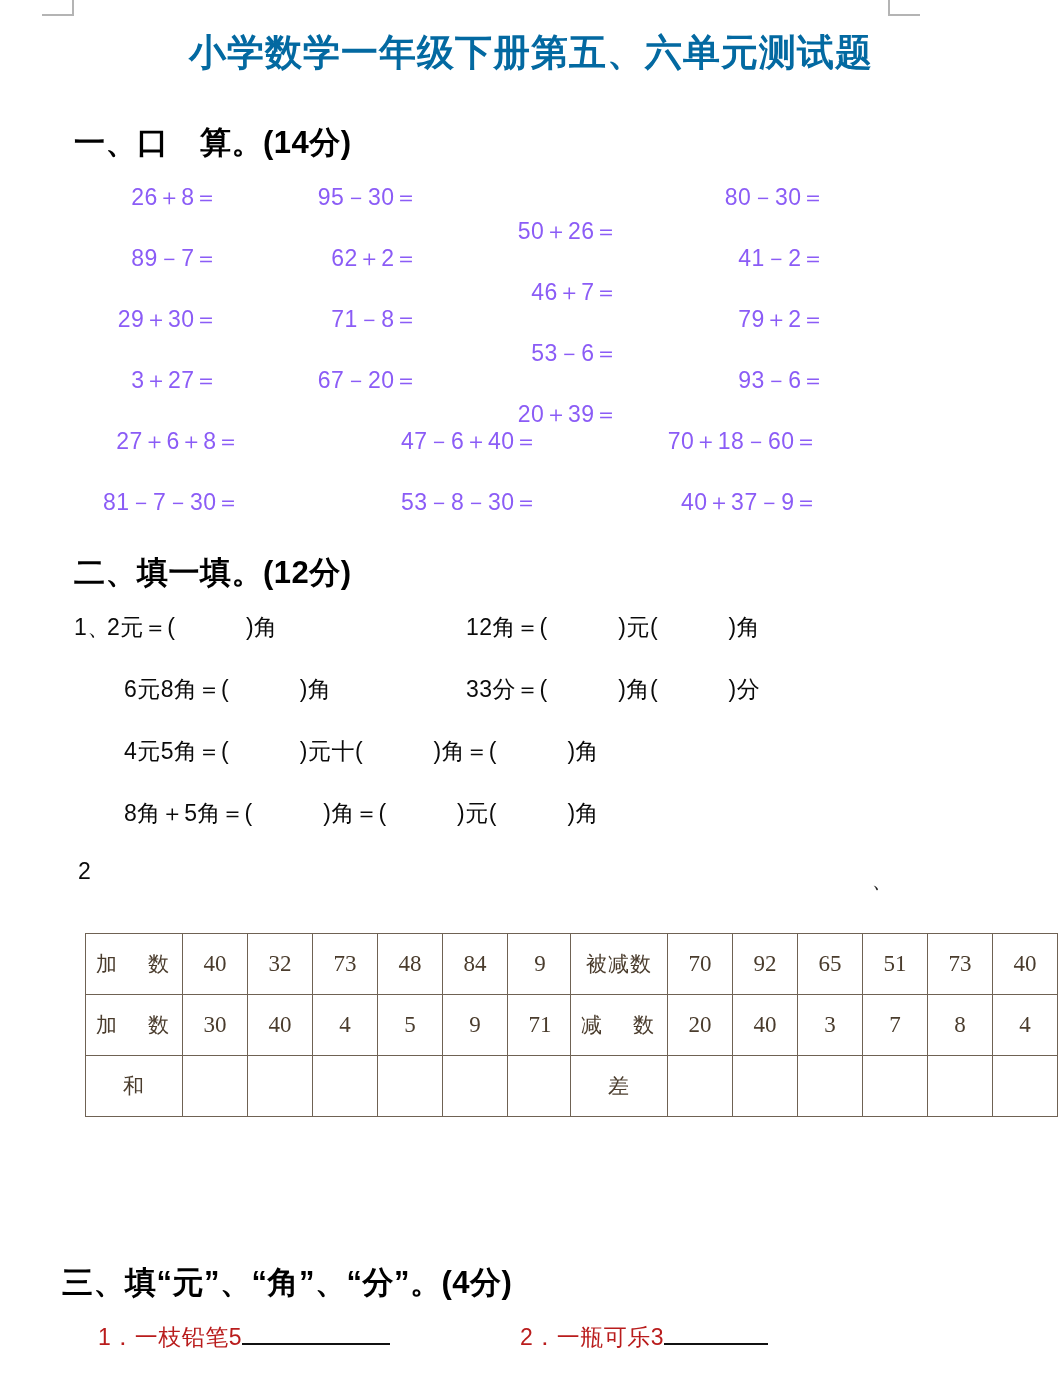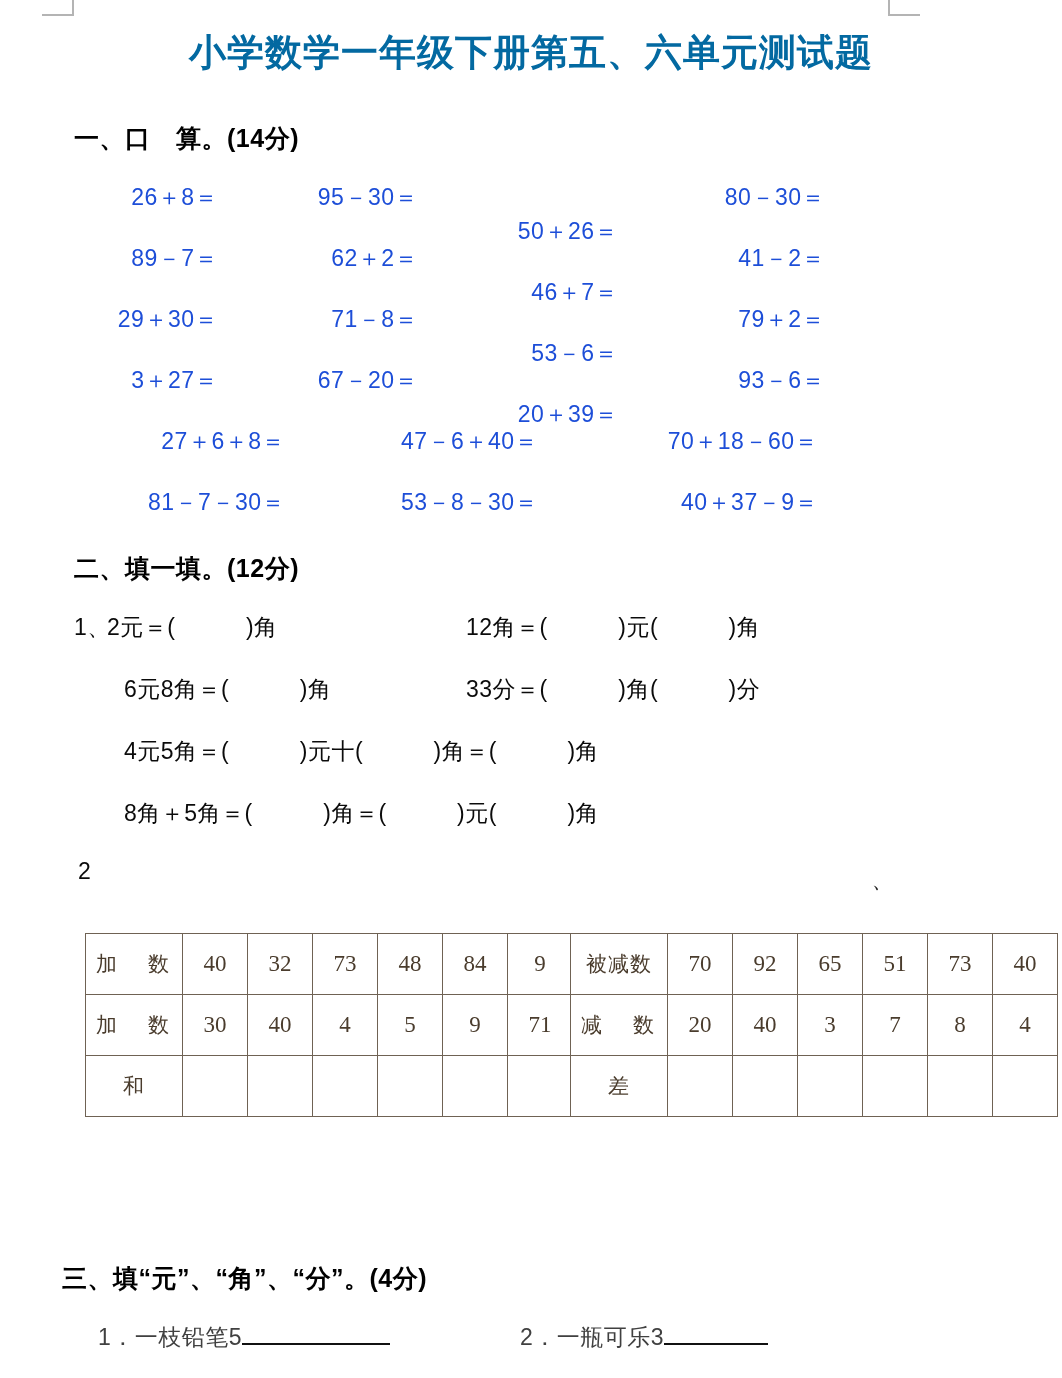--- a/index.html
+++ b/index.html
@@ -37,21 +37,21 @@
     font-size: 37px;
     font-weight: bold;
     letter-spacing: 1px;
     color: #0369a1;
     white-space: nowrap;
   }
 
   
   .section-heading {
     position: absolute;
-    font-size: 25px;
+    font-size: 31px;
     font-weight: bold;
     color: #000000;
     white-space: nowrap;
     letter-spacing: 0.5px;
   }
   #sec1-heading { left: 74px; top: 122px; }
   #sec2-heading { left: 74px; top: 552px; }
   #sec3-heading { left: 62px; top: 1262px; text-align: center; }
 
   
@@ -62,32 +62,32 @@
     width: 1062px;
   }
   .calc-row {
     position: relative;
     height: 61px;
   }
   .calc-row.wide { height: 61px; }
   .calc-item {
     position: absolute;
     font-size: 23px;
-    color: #1d4ed8;
+    color: #8b5cf6;
     white-space: nowrap;
     letter-spacing: 0.5px;
     text-align: right;
   }
   
   .c4-0 { left: 0px;   width: 218px; }
   .c4-1 { left: 0px;   width: 418px; }
   .c4-2 { left: 0px;   width: 618px; margin-top: 34px; }
   .c4-3 { left: 0px;   width: 825px; }
   
-  .c3-0 { left: 17px;   width: 240px; padding-left: 28px; }
+  .c3-0 { left: 0px;   width: 240px; }
   .c3-1 { left: 0px;   width: 538px; }
   .c3-2 { left: 0px;   width: 818px; }
 
   
   .fill-area {
     position: absolute;
     left: 0;
     top: 612px;
     width: 1062px;
   }
@@ -163,21 +163,21 @@
   
   .ans-area {
     position: absolute;
     left: 0;
     top: 1322px;
     width: 1062px;
   }
   .ans-item {
     position: absolute;
     font-size: 23px;
-    color: #404040;
+    color: #b91c1c;
     white-space: nowrap;
     letter-spacing: 0.5px;
   }
   #ans-1 { left: 98px; }
   #ans-2 { left: 520px; }
   .blank-line {
     display: inline-block;
     border-bottom: 2px solid #111111;
     vertical-align: baseline;
     height: 20px;

